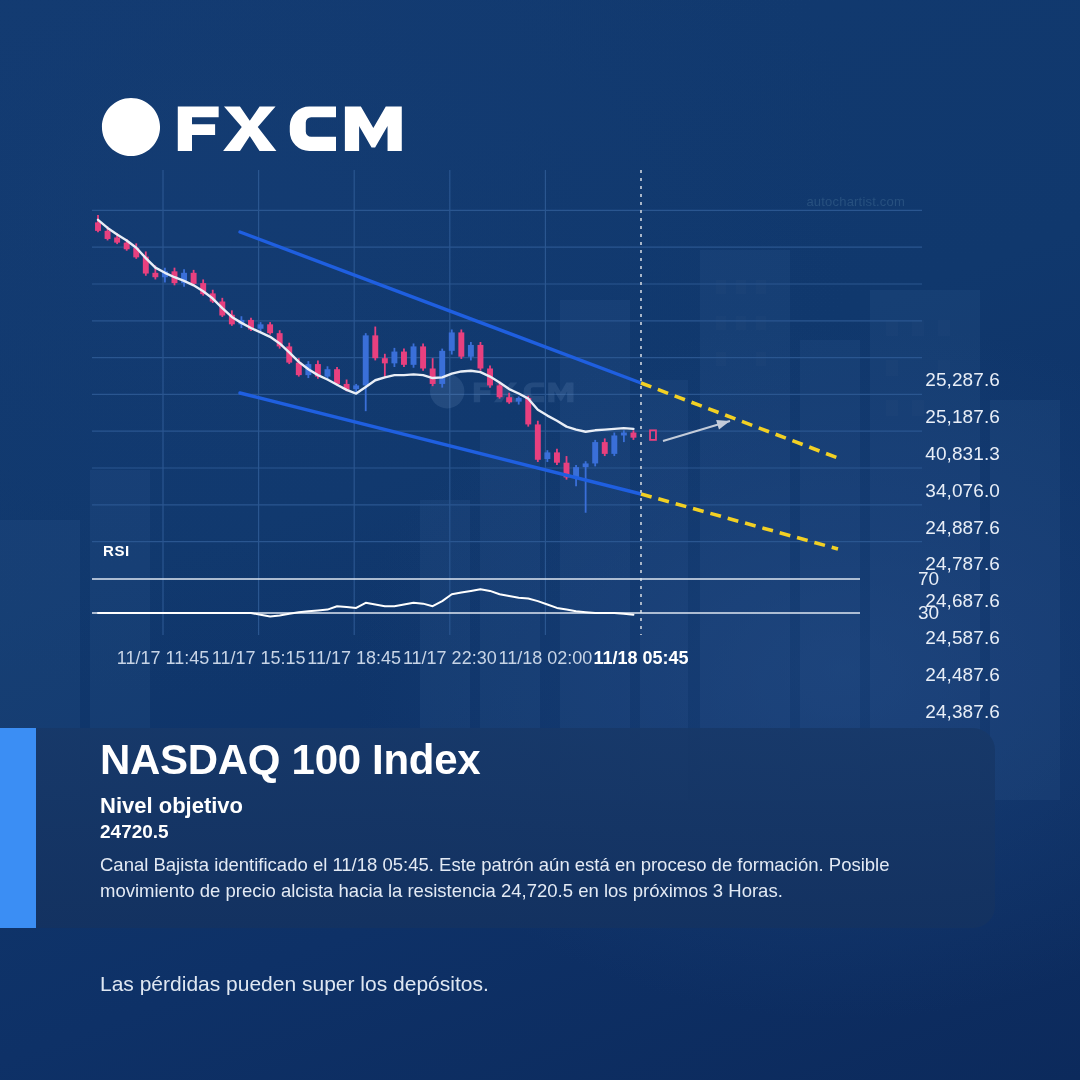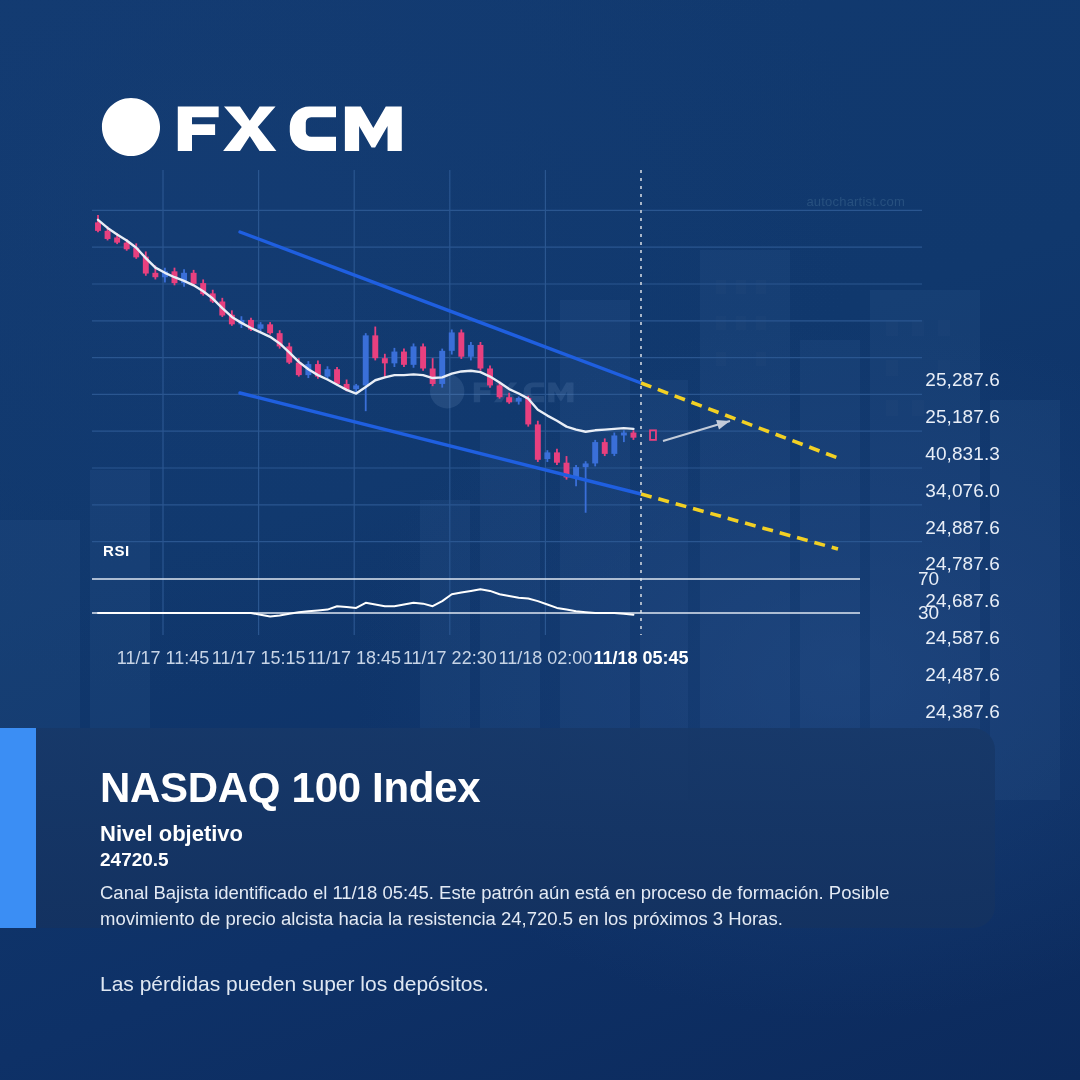--- a/index.html
+++ b/index.html
@@ -52,21 +52,21 @@
   
   .accent-bar {
     position: absolute; left: 0; top: 728px; width: 36px; height: 200px;
     background: #3b8ef4;
   }
   .panel {
     position: absolute; left: 36px; top: 728px; width: 959px; height: 200px;
     background: linear-gradient(180deg, rgba(23,56,104,0.88) 0%, rgba(20,50,96,0.88) 100%);
     border-radius: 0 22px 22px 0;
   }
-  .panel-inner { position: absolute; left: 64px; top: 10px; right: 40px; margin-top: 28px; }
+  .panel-inner { position: absolute; left: 64px; top: 10px; right: 40px; }
   .sym-title {
     color: #ffffff; font-size: 42px; font-weight: bold; letter-spacing: -0.3px; line-height: 1.06;
   }
   .sym-tf {
     color: #ffffff; font-size: 17px; font-weight: bold; letter-spacing: .2px; margin-top: 2px;
   }
   .tgt-label {
     color: #ffffff; font-size: 22px; font-weight: bold; margin-top: 10px;
   }
   .tgt-value {

